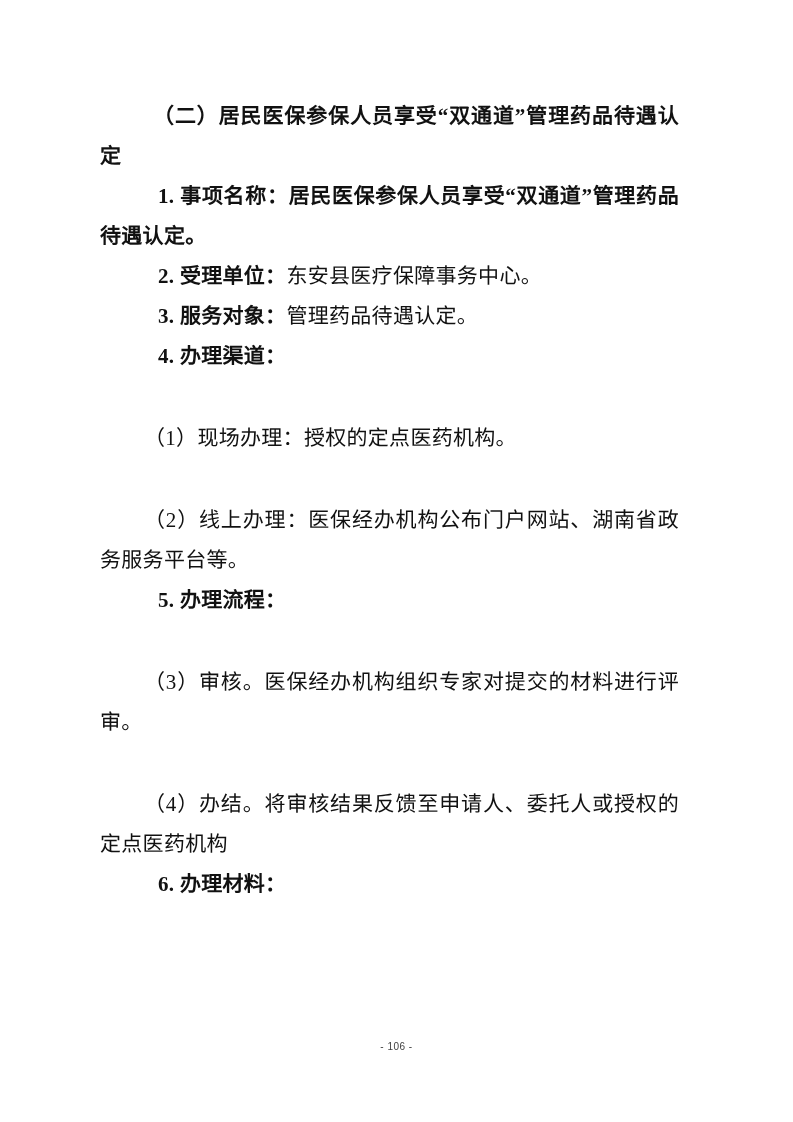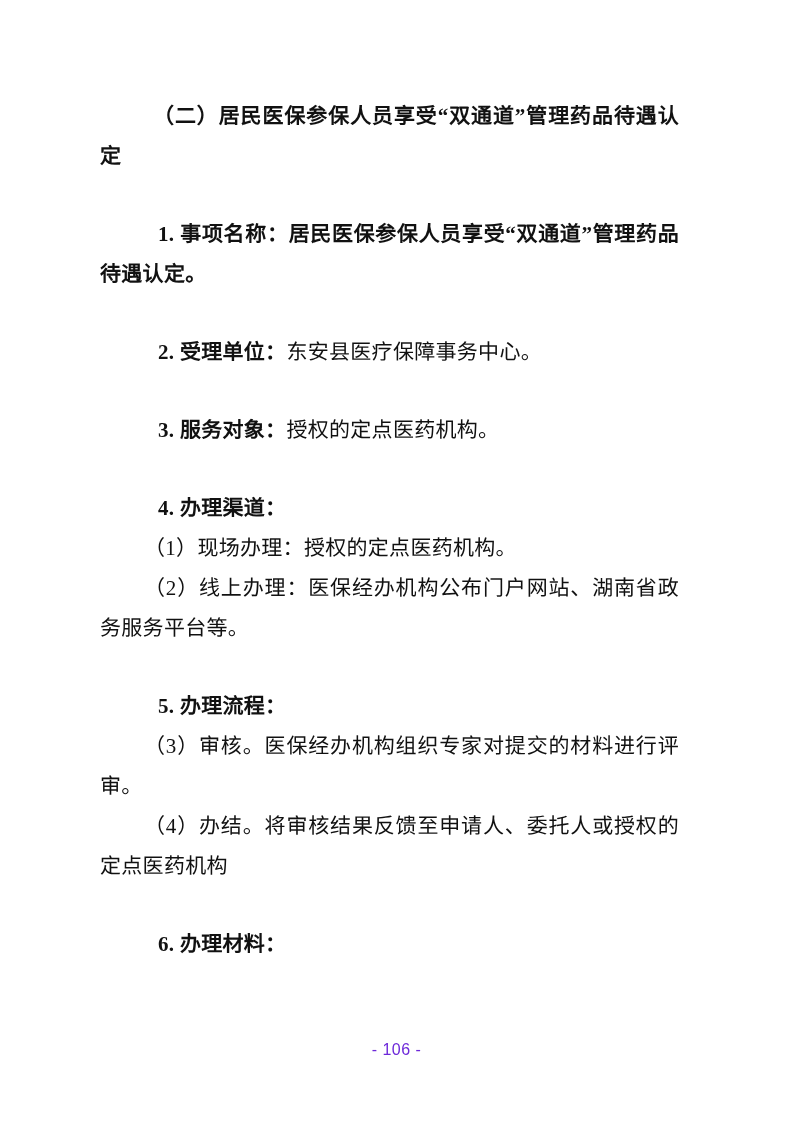--- a/index.html
+++ b/index.html
@@ -22,48 +22,48 @@
     margin: 0;
     font-size: 21px;
     line-height: 40px;
     text-align: justify;
     letter-spacing: 0.3px;
   }
   .heading {
     font-weight: bold;
     text-indent: 53px;
   }
-  .ind-num { text-indent: 58px; margin-top: 38px; }
-  .ind-paren { text-indent: 44px; }
+  .ind-num { text-indent: 58px; }
+  .ind-paren { text-indent: 44px; margin-top: 42px; }
   .lbl { font-weight: bold; }
   .bold-all .txt { font-weight: bold; }
   .footer {
     position: absolute;
     left: 0;
     right: 0;
     top: 1041px;
     text-align: center;
-    font-size: 16px;
+    font-size: 10px;
     letter-spacing: 0.5px;
-    color: #6d28d9;
+    color: #404040;
     font-family: "Liberation Sans", "DejaVu Sans", sans-serif;
   }
 </style>
 </head>
 <body>
 
 <div class="page">
 
   <p class="para heading"><span class="txt">（二）居民医保参保人员享受“双通道”管理药品待遇认定</span></p>
 
   <p class="para ind-num bold-all"><span class="lbl">1. 事项名称：</span><span class="txt">居民医保参保人员享受“双通道”管理药品待遇认定。</span></p>
 
   <p class="para ind-num"><span class="lbl">2. 受理单位：</span><span class="txt">东安县医疗保障事务中心。</span></p>
 
-  <p class="para ind-num"><span class="lbl">3. 服务对象：</span><span class="txt">授权的定点医药机构。</span></p>
+  <p class="para ind-num"><span class="lbl">3. 服务对象：</span><span class="txt">管理药品待遇认定。</span></p>
 
   <p class="para ind-num"><span class="lbl">4. 办理渠道：</span><span class="txt"></span></p>
 
   <p class="para ind-paren"><span class="lbl"></span><span class="txt">（1）现场办理：授权的定点医药机构。</span></p>
 
   <p class="para ind-paren"><span class="lbl"></span><span class="txt">（2）线上办理：医保经办机构公布门户网站、湖南省政务服务平台等。</span></p>
 
   <p class="para ind-num"><span class="lbl">5. 办理流程：</span><span class="txt"></span></p>
 
 

